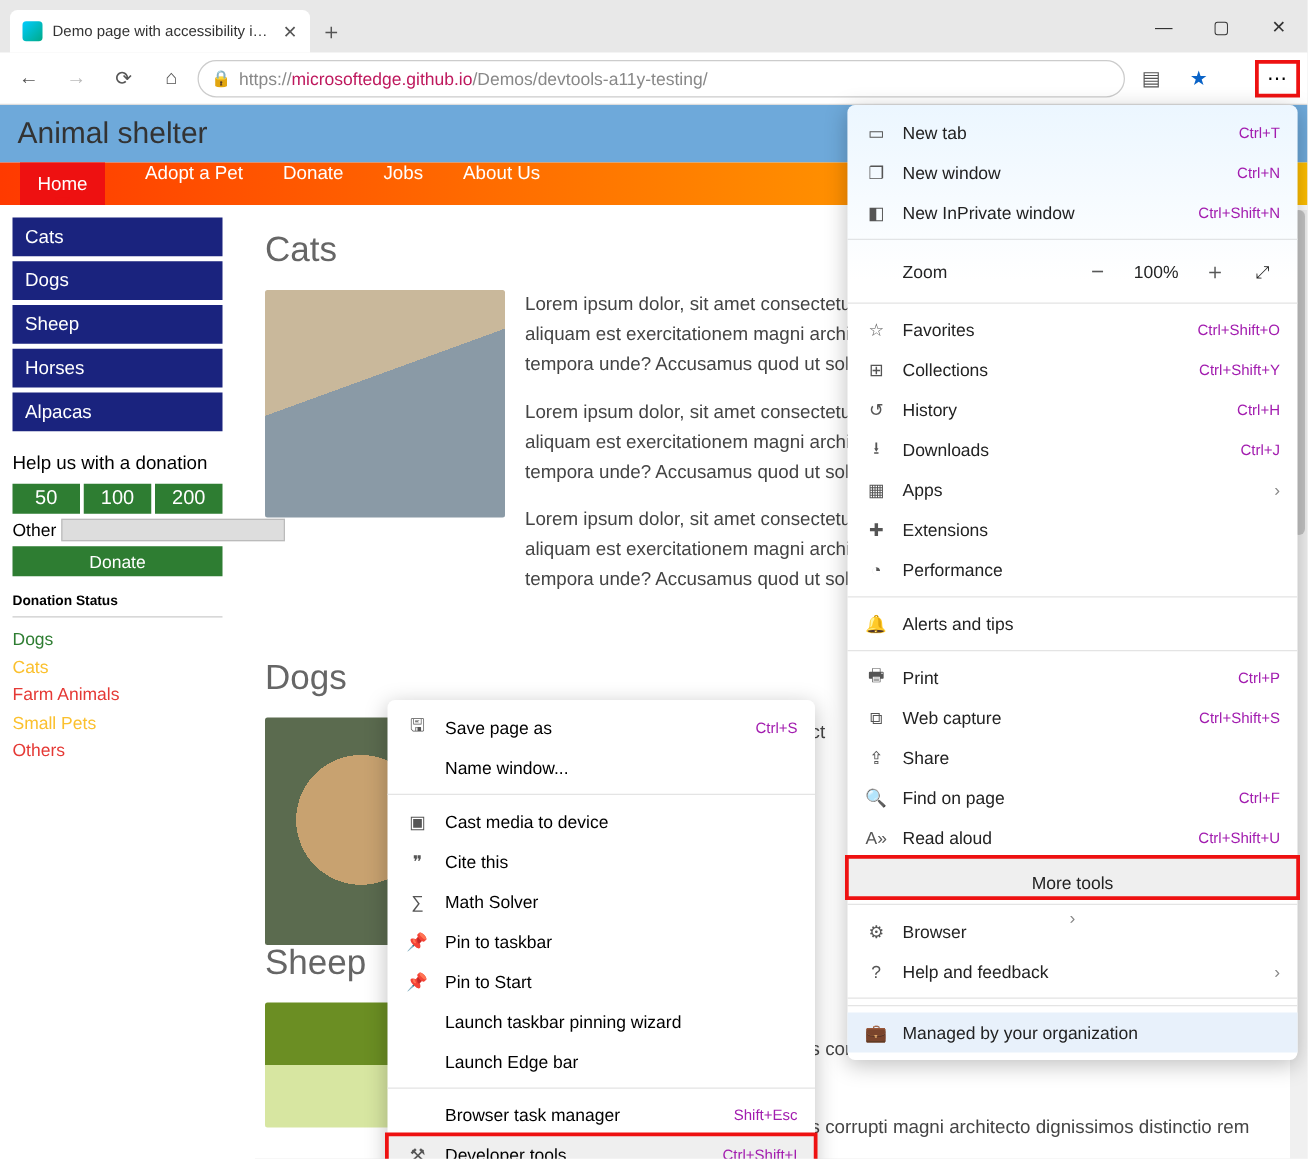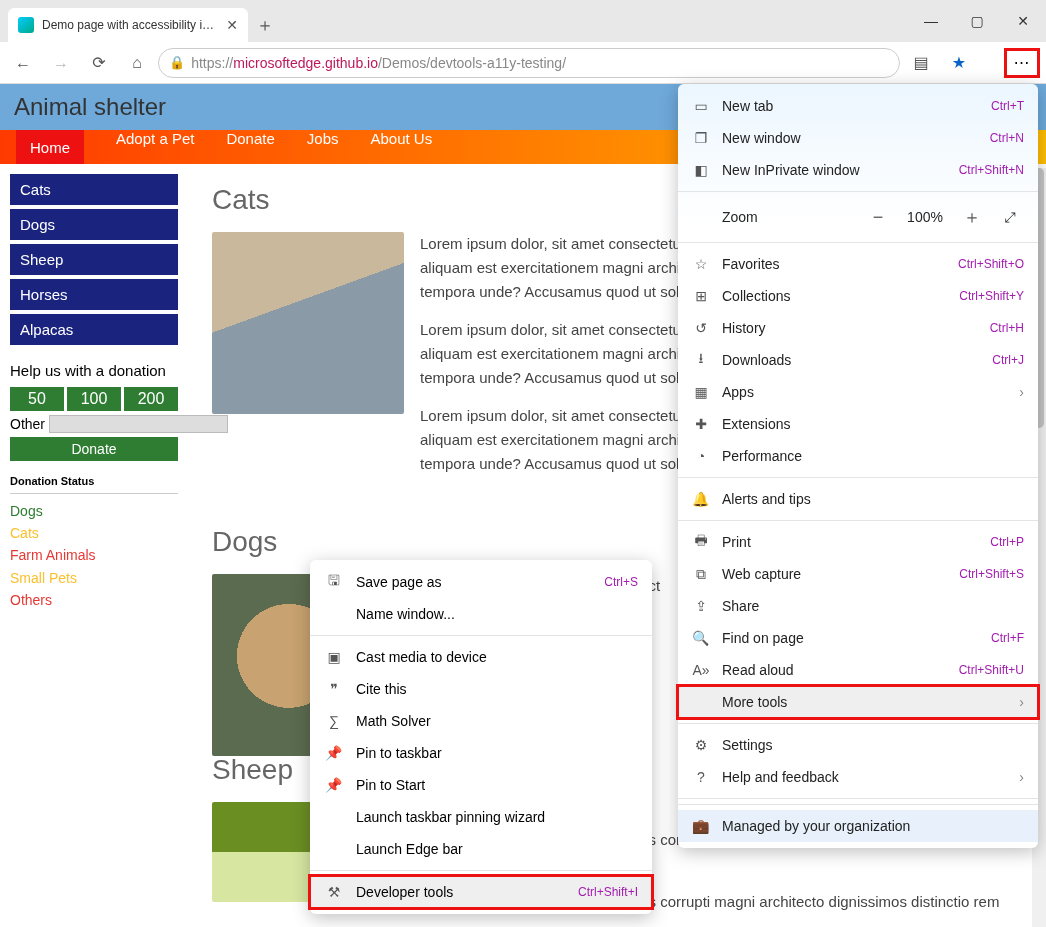--- a/index.html
+++ b/index.html
@@ -58,21 +58,21 @@
   .mi .ico{width:18px;display:inline-flex;justify-content:center;color:#555;}
   .mi .lbl{flex:1;}
   .mi .sc{color:#a21caf;font-size:12px;}
   .mi .chev{color:#888;}
   .sep{height:1px;background:#e4e4e4;margin:5px 0;}
   .zoomrow{display:flex;align-items:center;height:40px;padding:0 14px;gap:10px;}
   .zoomrow .zlbl{flex:1;margin-left:30px;}
   .zbtn{width:28px;text-align:center;font-size:18px;color:#555;}
   .zpct{width:46px;text-align:center;}
   .zfs{width:28px;text-align:center;}
-  .hl{background:#efefef;}
+  .hl{background:#efefef;flex-direction:column;}
   .red-bx{outline:3px solid #e11;outline-offset:-1px;}
   .mi.managed{background:#e8f1fb;}
 
   
   .submenu{position:absolute;top:560px;left:310px;width:342px;background:#fff;box-shadow:0 4px 18px rgba(0,0,0,.25);border-radius:6px;padding:6px 0;font-size:14px;z-index:30;}
   .submenu .mi{height:32px;}
   .submenu .ico{width:20px;}
   .sub-hl{background:#efefef;}
   .sub-red{outline:3px solid #e11;outline-offset:-1px;}
 
@@ -274,21 +274,21 @@
       <span class="sc">Ctrl+Shift+U</span>
     </div>
   <div class="mi hl red-bx">
       <span class="ico"></span>
       <span class="lbl">More tools</span>
       <span class="chev">›</span>
     </div>
   <div class="sep"></div>
   <div class="mi">
       <span class="ico">⚙</span>
-      <span class="lbl">Settings</span>
+      <span class="lbl">Browser</span>
     </div>
   <div class="mi">
       <span class="ico">?</span>
       <span class="lbl">Help and feedback</span>
       <span class="chev">›</span>
     </div>
   <div class="sep"></div>
   <div class="sep"></div>
   <div class="mi managed">
       <span class="ico">💼</span>
@@ -329,18 +329,23 @@
     </div>
   <div class="mi">
       <span class="ico"></span>
       <span class="lbl">Launch taskbar pinning wizard</span>
     </div>
   <div class="mi">
       <span class="ico"></span>
       <span class="lbl">Launch Edge bar</span>
     </div>
   <div class="sep"></div>
+  <div class="mi">
+      <span class="ico"></span>
+      <span class="lbl">Browser task manager</span>
+      <span class="sc">Shift+Esc</span>
+    </div>
   <div class="mi sub-hl sub-red">
       <span class="ico">⚒</span>
       <span class="lbl">Developer tools</span>
       <span class="sc">Ctrl+Shift+I</span>
     </div>
 </div>
 
 </body></html>

